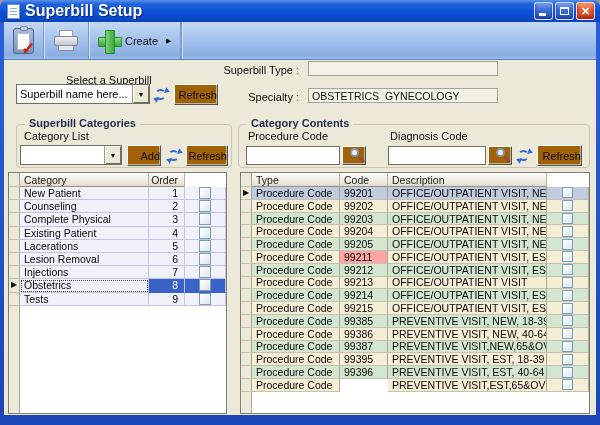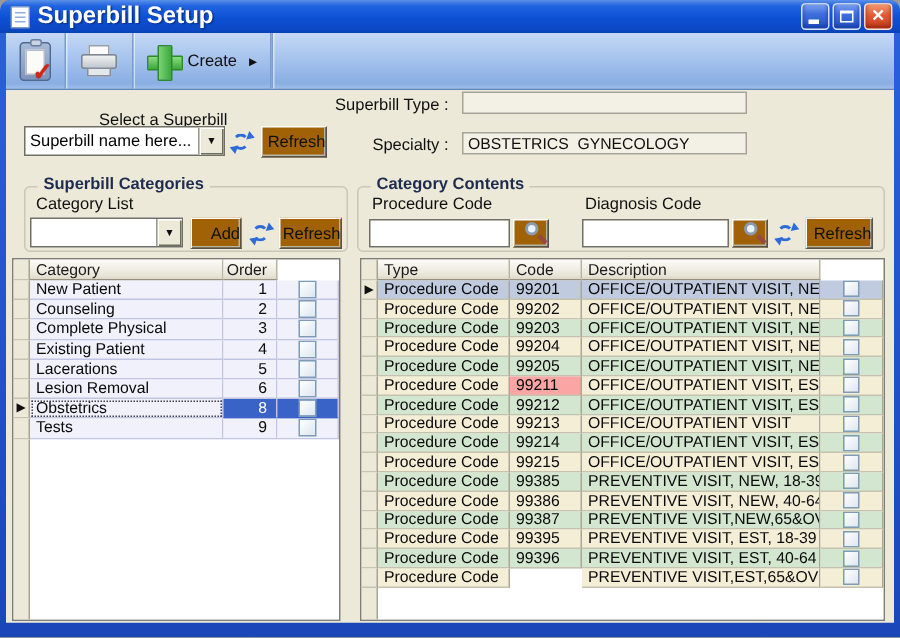--- a/index.html
+++ b/index.html
@@ -272,20 +272,28 @@
               </div>
             </div>
             <div class="grow lrow" style="height: 13.2px;">
               <div class="cell rowhdr" style="width: 11px;"></div>
               <div class="cell lcat" style="width: 129px;">Lesion Removal</div>
               <div class="cell lord" style="width: 36px;">6</div>
               <div class="cell ldel" style="width: 41px;">
                 <span class="cb big"></span>
               </div>
             </div>
+            <div class="grow lrow" style="height: 13.2px;">
+              <div class="cell rowhdr" style="width: 11px;"></div>
+              <div class="cell lcat" style="width: 129px;">Injections</div>
+              <div class="cell lord" style="width: 36px;">7</div>
+              <div class="cell ldel" style="width: 41px;">
+                <span class="cb big"></span>
+              </div>
+            </div>
             <div class="grow lrow lsel" style="height: 13.2px;">
               <div class="cell rowhdr" style="width: 11px;">
                 <span class="ptr">▶</span>
               </div>
               <div class="cell lcat" style="width: 129px;">Obstetrics</div>
               <div class="cell lord" style="width: 36px;">8</div>
               <div class="cell ldel" style="width: 41px;">
                 <span class="cb big"></span>
               </div>
             </div>

